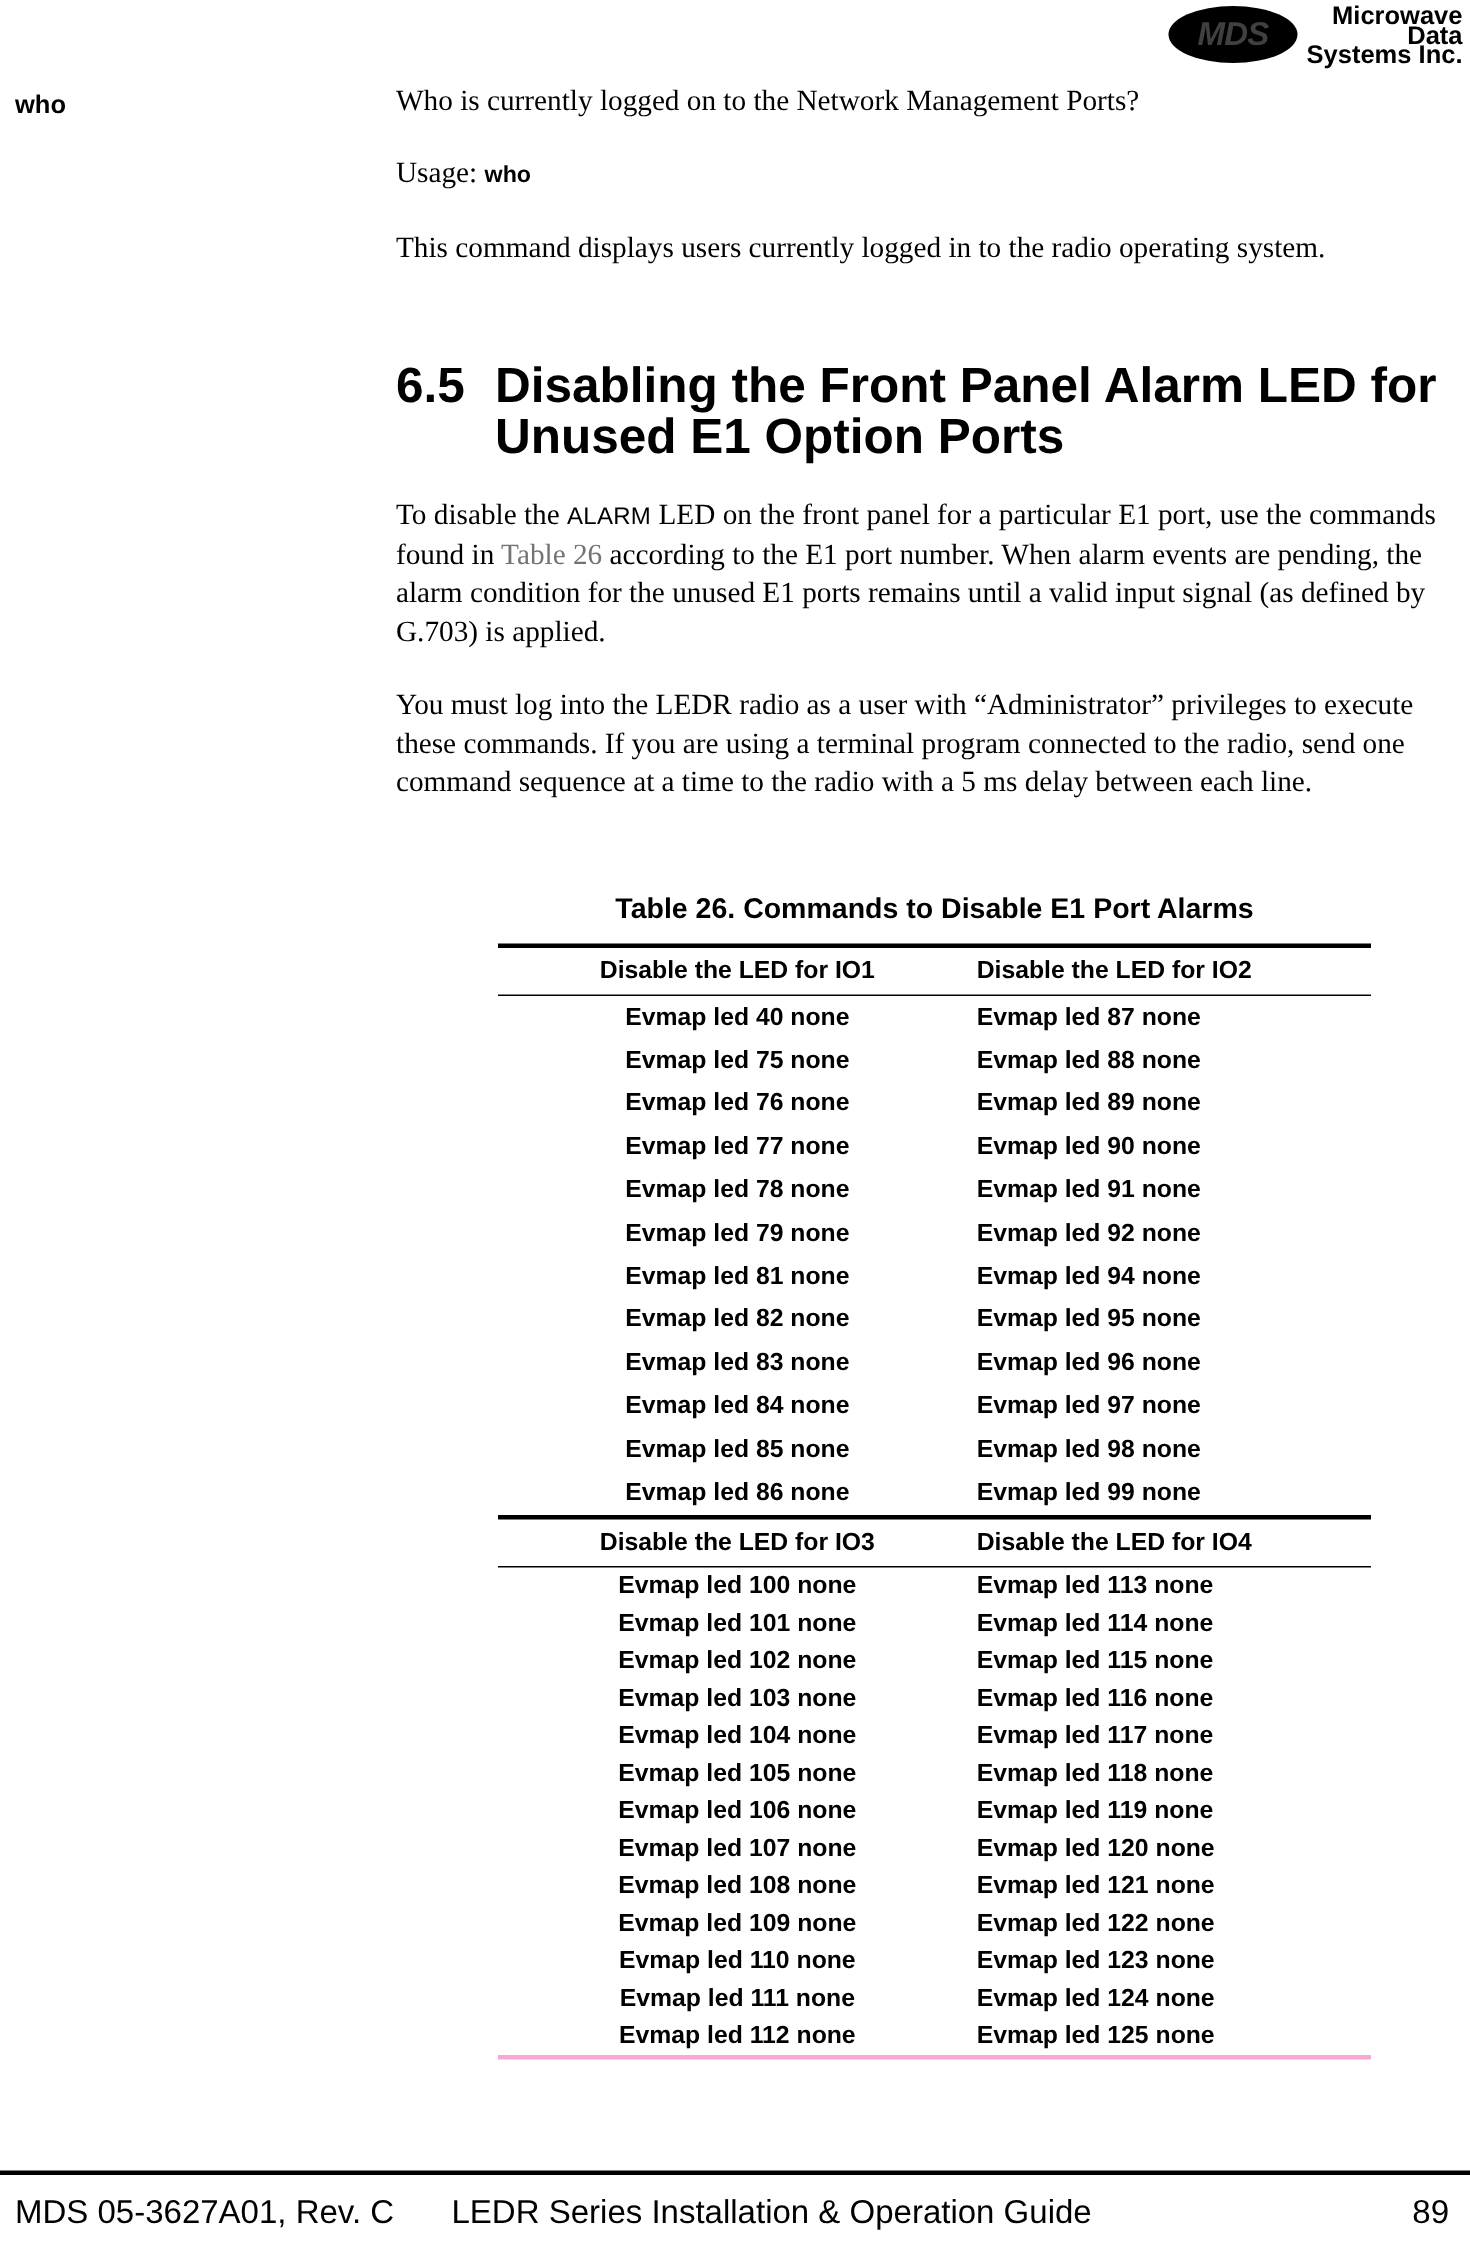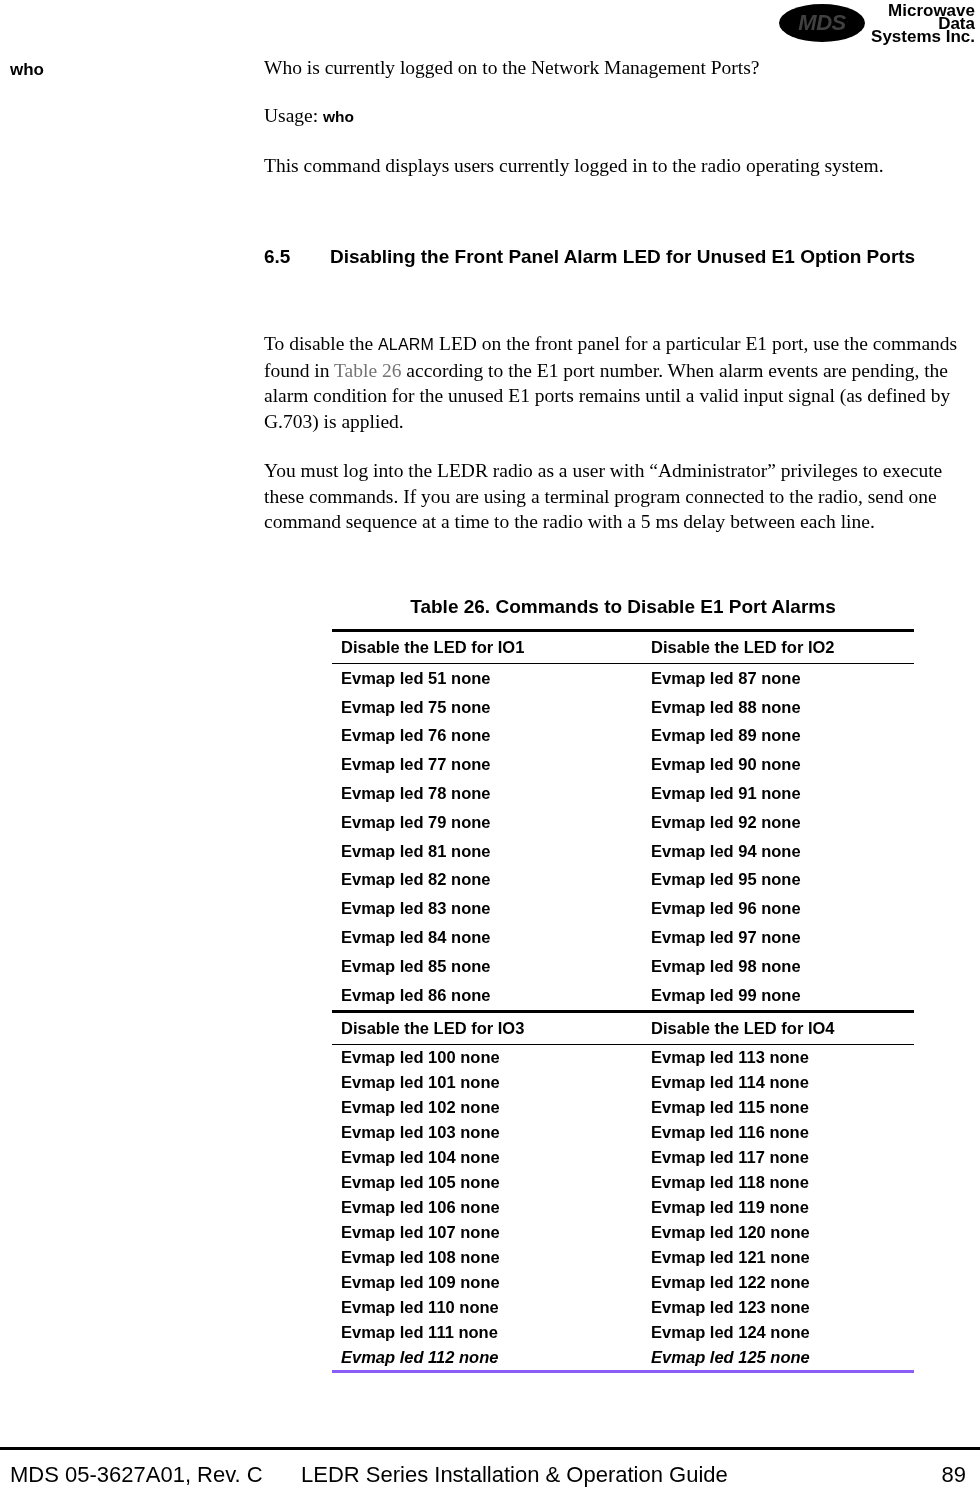--- a/index.html
+++ b/index.html
@@ -117,21 +117,21 @@
   }
 
   
   .section-heading {
     position: absolute;
     left: 264px;
     top: 240px;
     width: 700px;
     font-family: "Liberation Sans", sans-serif;
     font-weight: bold;
-    font-size: 19px;
+    font-size: 33px;
     line-height: 34px;
     display: flex;
     gap: 0px;
   }
   .section-num {
     width: 66px;
     flex: 0 0 66px;
   }
   .section-title { flex: 1 1 auto; }
 
@@ -153,31 +153,31 @@
     width: 582px;
     border-collapse: collapse;
     font-family: "Liberation Sans", sans-serif;
     font-weight: bold;
     font-size: 16.5px;
   }
   .cmd-table td {
     padding: 0;
     vertical-align: middle;
   }
-  .cmd-table td.c1 { width: 306px; padding-left: 9px; }
+  .cmd-table td.c1 { width: 306px; padding-left: 9px; text-align: center; }
   .cmd-table td.c2 { width: 267px; padding-left: 9px; }
 
   tr.hdr-row td {
     border-top: 3px solid #000;
     border-bottom: 1.5px solid #000;
     height: 31px;
   }
   tr.data-row-loose td { height: 28.8px; }
   tr.data-row-tight td { height: 25px; }
-  tr.last-row td { border-bottom: 3px solid #8b5cf6; font-style: italic; }
+  tr.last-row td { border-bottom: 3px solid #f9a8d4; }
 
   
   .footer-rule {
     position: absolute;
     left: 0px;
     top: 1447px;
     width: 980px;
     height: 3px;
     background: #000000;
   }
@@ -236,21 +236,21 @@
 
 <table class="cmd-table">
   <tbody>
 
     <tr class="hdr-row">
       <td class="c1">Disable the LED for IO1</td>
       <td class="c2">Disable the LED for IO2</td>
     </tr>
 
     <tr class="data-row-loose">
-      <td class="c1">Evmap led 51 none</td>
+      <td class="c1">Evmap led 40 none</td>
       <td class="c2">Evmap led 87 none</td>
     </tr>
     <tr class="data-row-loose">
       <td class="c1">Evmap led 75 none</td>
       <td class="c2">Evmap led 88 none</td>
     </tr>
     <tr class="data-row-loose">
       <td class="c1">Evmap led 76 none</td>
       <td class="c2">Evmap led 89 none</td>
     </tr>

